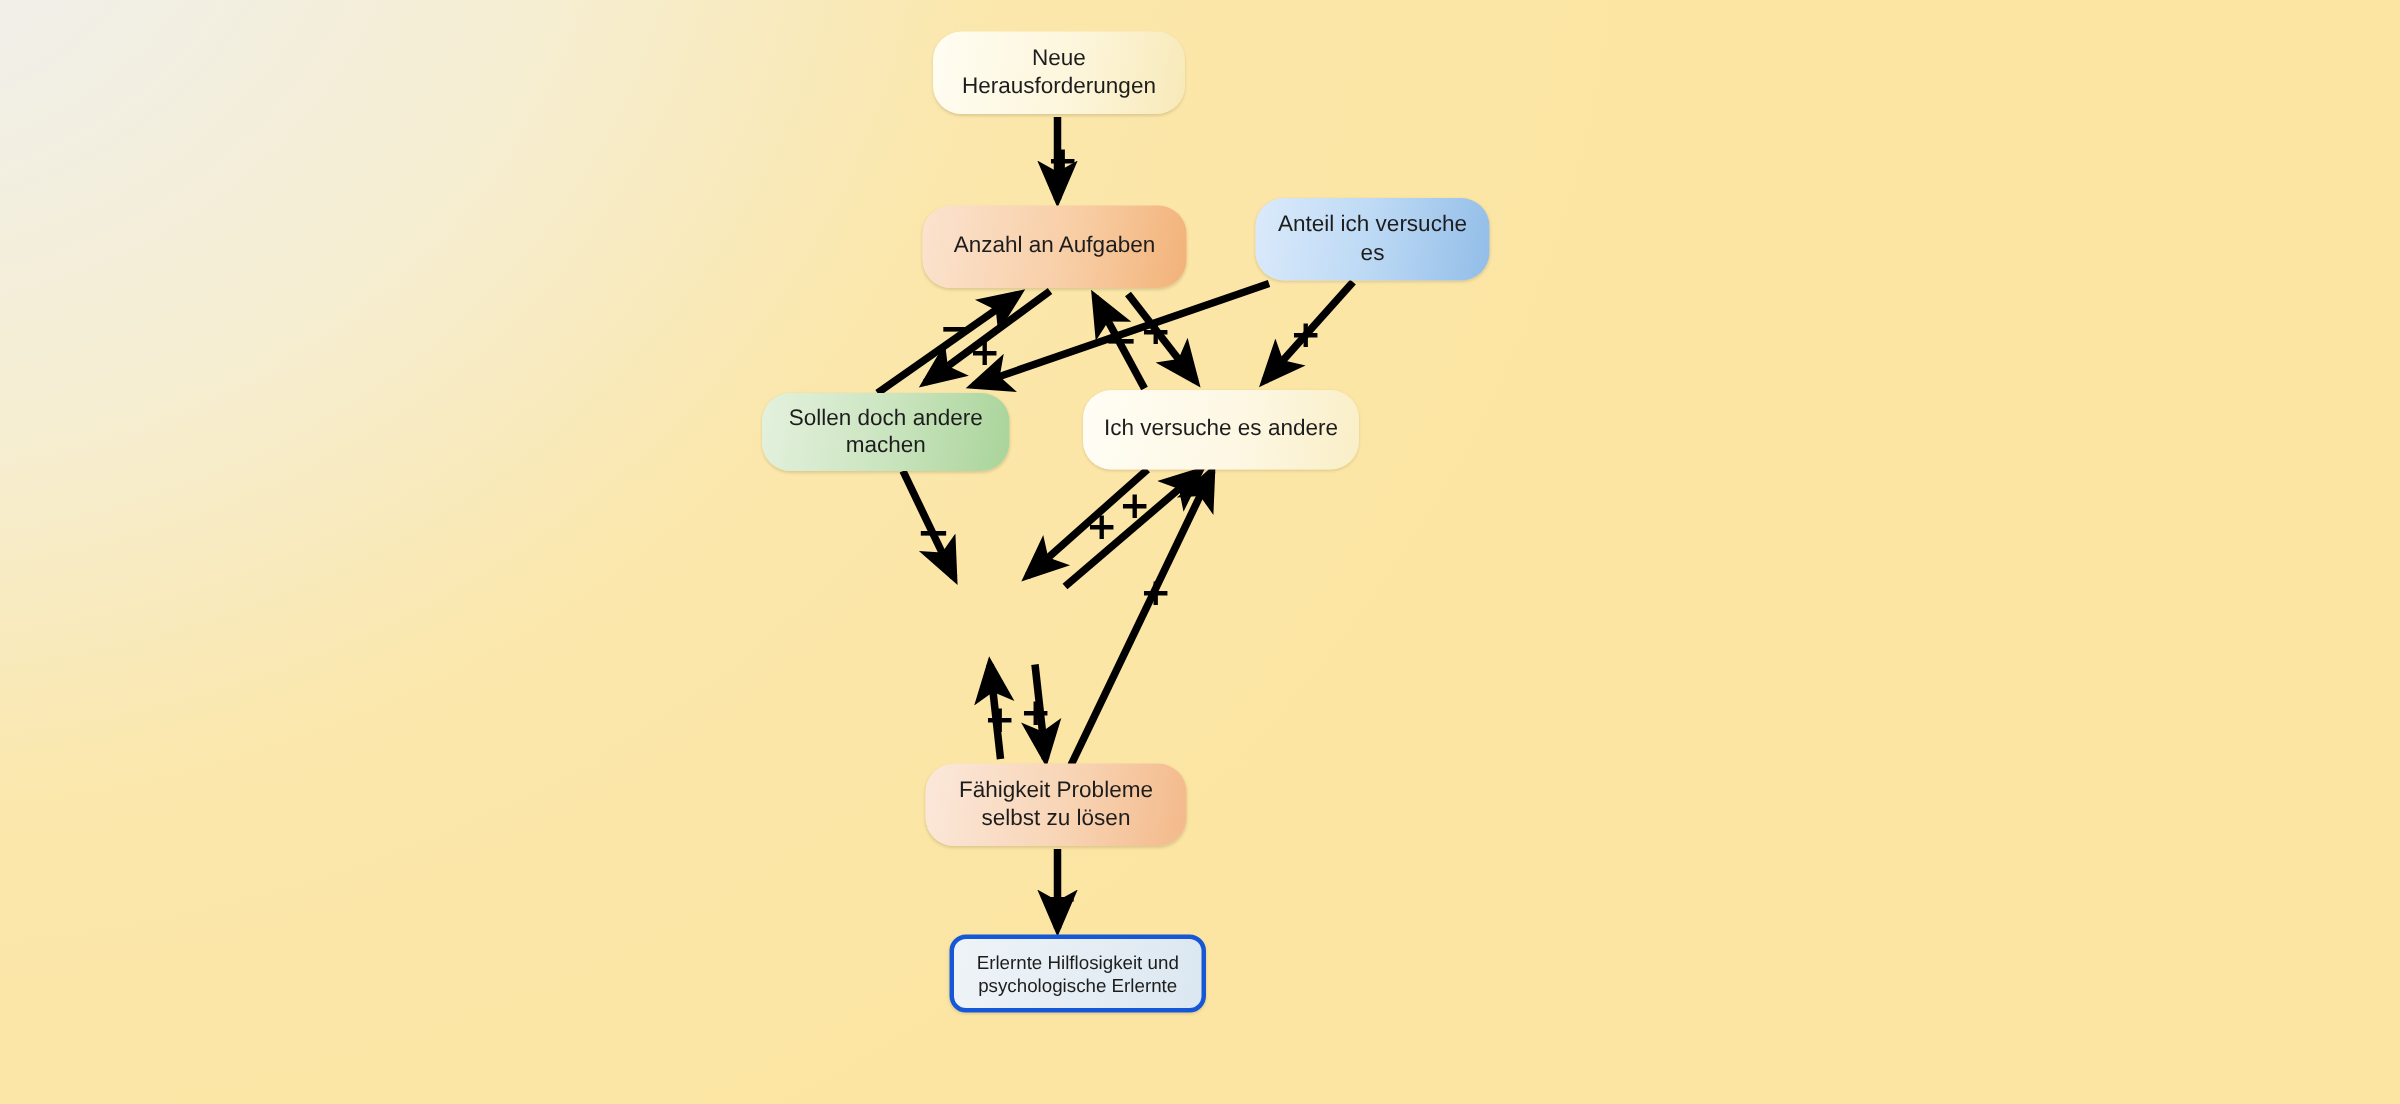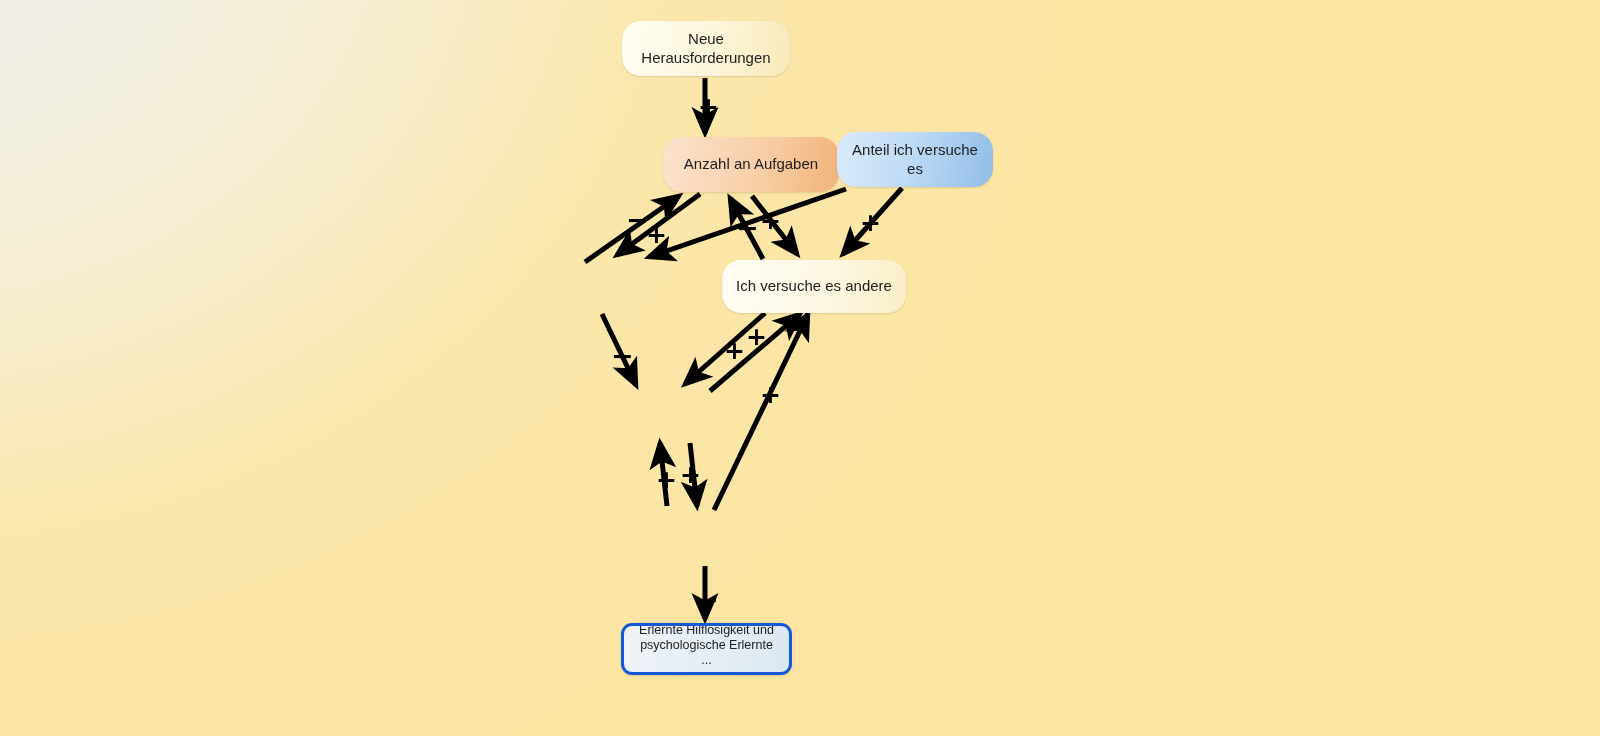--- a/index.html
+++ b/index.html
@@ -20,29 +20,29 @@
     display:flex;align-items:center;justify-content:center;
     text-align:center;color:#1d1d1d;
     font-size:15px;line-height:1.22;
     padding:4px 9px;
     overflow:hidden;
     box-shadow:0 1px 2px rgba(90,70,30,.18);
   }
   .n-neue      {background:linear-gradient(100deg,#fffdf2 0%,#fdf6dc 55%,#f7e9b8 100%);}
   .n-anzahl    {background:linear-gradient(100deg,#fbe2cd 0%,#f8cfa9 55%,#f4b madeira 100%);
                 background:linear-gradient(100deg,#fbe3cf 0%,#f8cda4 58%,#f3b display 100%);
-                background:linear-gradient(100deg,#fbe3cf 0%,#f8cda4 58%,#f2b279 100%);margin-left:48px;}
+                background:linear-gradient(100deg,#fbe3cf 0%,#f8cda4 58%,#f2b279 100%);}
   .n-anteil    {background:linear-gradient(100deg,#dbeafb 0%,#bcd9f4 50%,#92bde8 100%);}
   .n-sollen    {background:linear-gradient(100deg,#e4f1de 0%,#cbe5c0 50%,#a9d49a 100%);}
   .n-ichver    {background:linear-gradient(100deg,#fffdf5 0%,#fdf7e2 60%,#f9eec6 100%);}
   .n-dazu      {background:linear-gradient(100deg,#d9ebfb 0%,#bcdaf5 50%,#93c2ea 100%);}
   .n-faehig    {background:linear-gradient(100deg,#fbe8db 0%,#f8d4b4 55%,#f3b98a 100%);}
   .n-erlernte  {background:linear-gradient(100deg,#eef3f7 0%,#e4edf4 60%,#dbe7f1 100%);
                 border:3px solid #1557d6;border-radius:11px;font-size:12.5px;line-height:1.2;
-                align-items:flex-end;padding-top:20px;}
+                align-items:center;padding-top:20px;margin-left:12px;}
   .sign{
     position:absolute;color:#000;
     font-size:25px;font-weight:700;line-height:1;
     font-family:"DejaVu Sans",sans-serif;
     user-select:none;
   }
   .sign.minus{font-size:27px;}
 </style>
 </head>
 <body>
@@ -95,26 +95,38 @@
   </div>
 
   <div class="node n-anzahl" style="left:615px;top:137px;width:176px;height:55px;">
     <span>Anzahl an Aufgaben</span>
   </div>
 
   <div class="node n-anteil" style="left:837px;top:132px;width:156px;height:55px;">
     <span>Anteil ich versuche es</span>
   </div>
 
+  <div class="node n-sollen" style="left:508px;top:262px;width:165px;height:52px;">
+    <span>
+      <span>Sollen doch andere</span><br>
+      <span>machen</span>
+    </span>
+  </div>
 
   <div class="node n-ichver" style="left:722px;top:260px;width:184px;height:53px;">
     <span>Ich versuche es andere</span>
   </div>
 
 
+  <div class="node n-faehig" style="left:617px;top:509px;width:174px;height:55px;">
+    <span>
+      <span>Fähigkeit Probleme</span><br>
+      <span>selbst zu lösen</span>
+    </span>
+  </div>
 
   <div class="node n-erlernte" style="left:621px;top:623px;width:171px;height:52px;">
     <span>
       <span>Erlernte Hilflosigkeit und</span><br>
       <span>psychologische Erlernte</span><br>
       <span>...</span>
     </span>
   </div>
 
   <span class="sign" style="left:698px;top:94px;">+</span>

